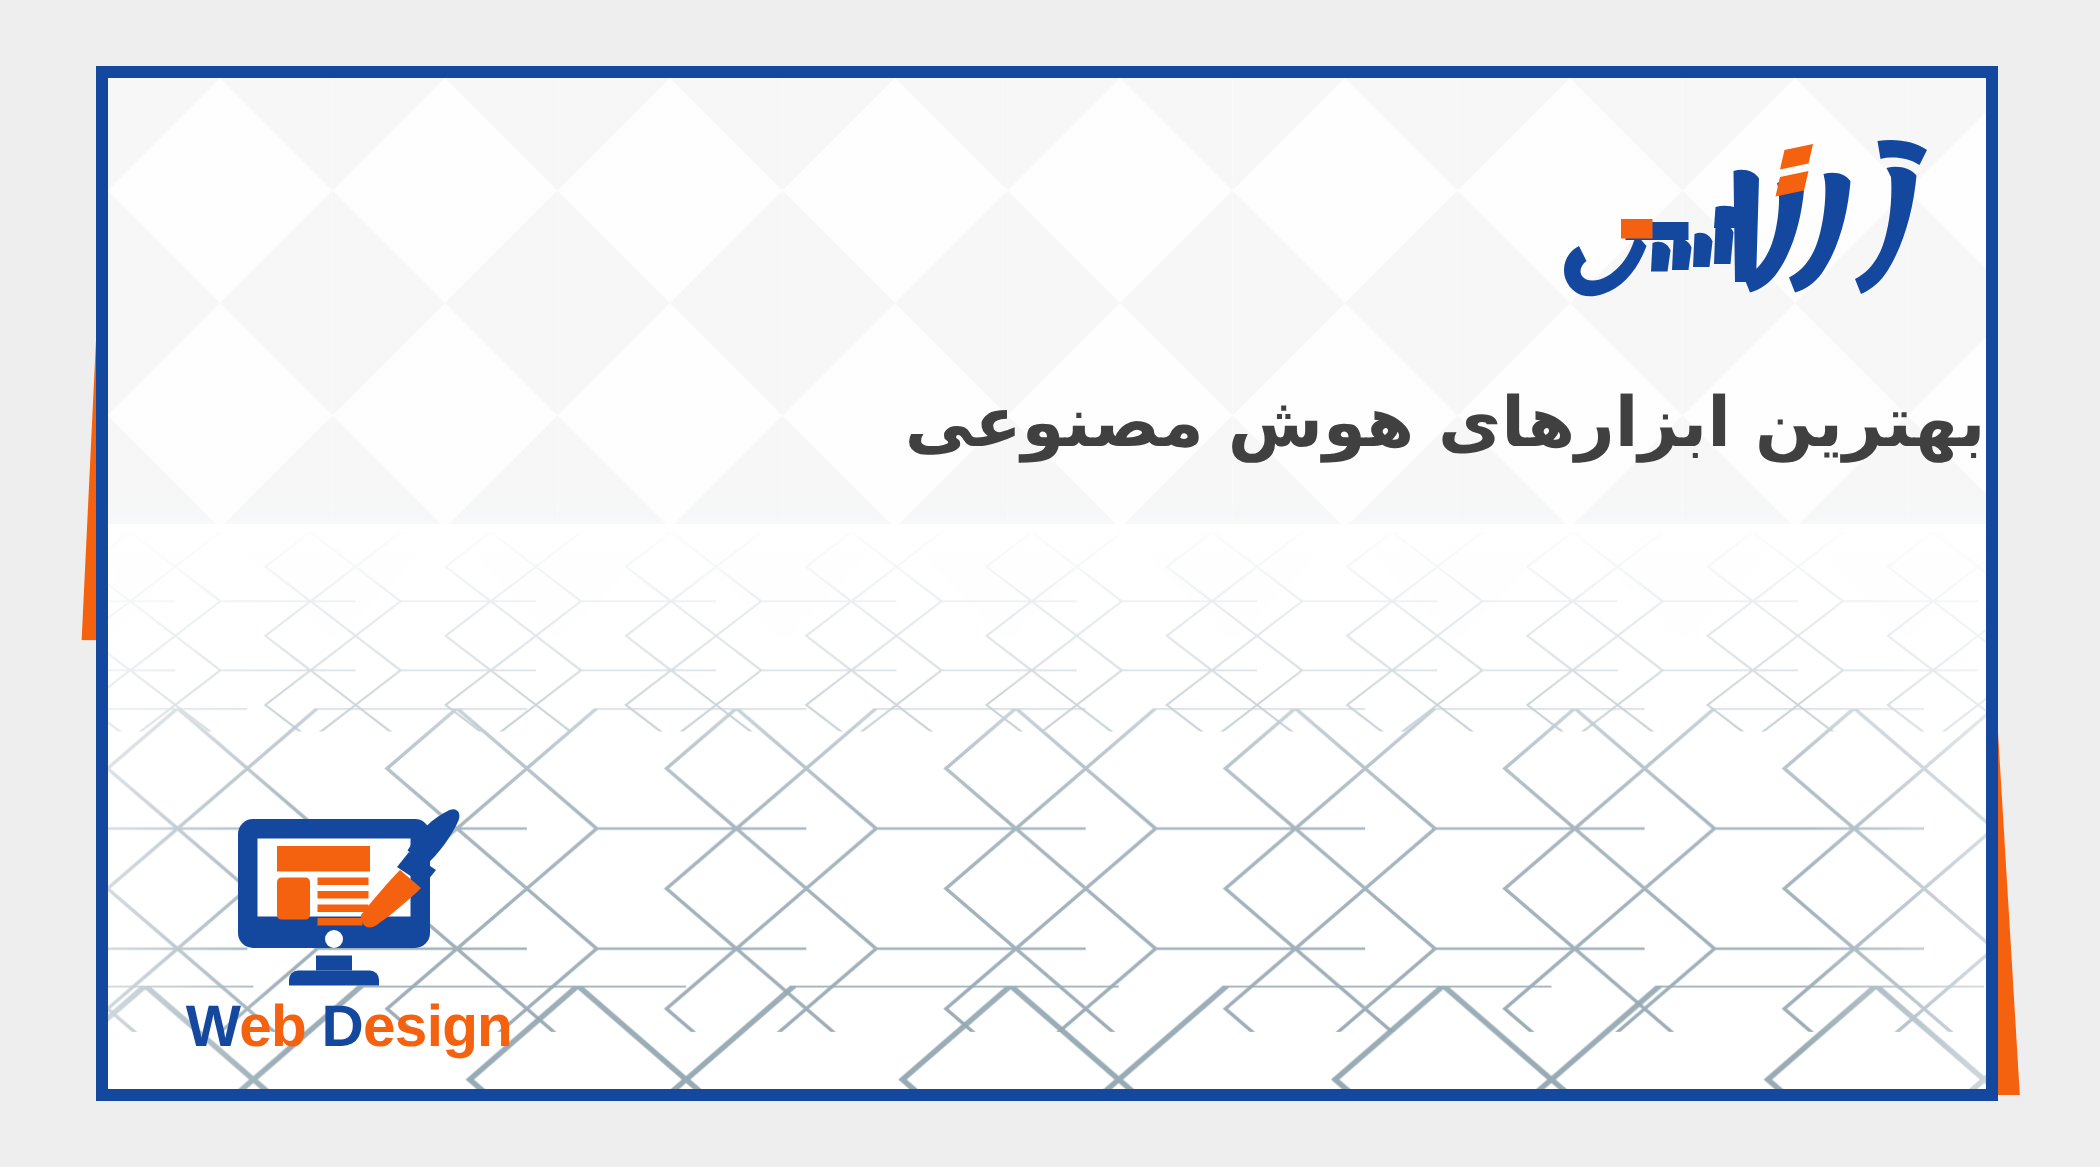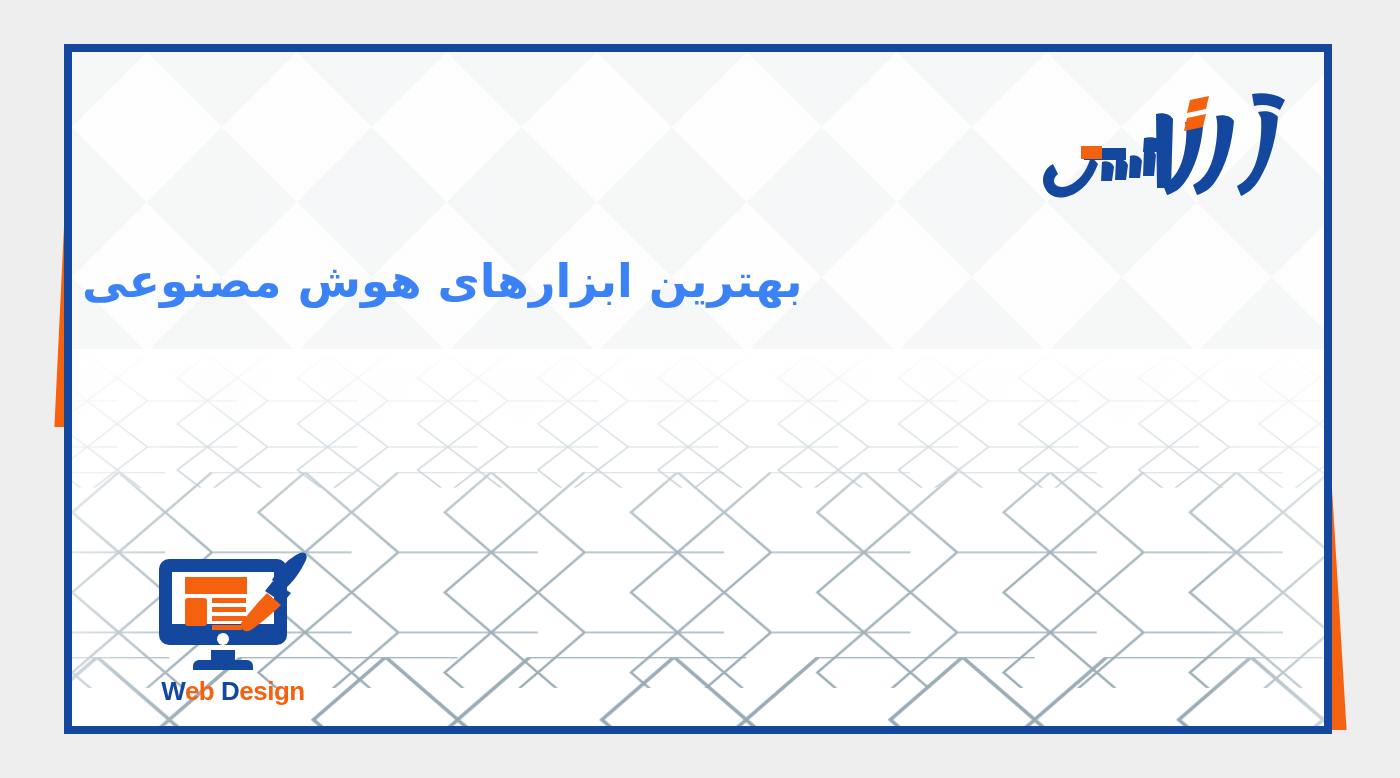--- a/index.html
+++ b/index.html
@@ -91,22 +91,22 @@
     width: 260px;
     height: 130px;
   }
 
   
   #headline {
     position: absolute;
     left: 0;
     right: 0;
     top: 205px;
-    text-align: left;
-    color: #3b82f6;
+    text-align: right;
+    color: #404040;
     direction: rtl;
     padding-left: 10px;
   }
   .headline-line {
     display: block;
     font-size: 46px;
     font-weight: bold;
     line-height: 1.05;
     letter-spacing: 0;
     white-space: nowrap;
@@ -118,21 +118,21 @@
     position: absolute;
     left: 46px;
     bottom: 22px;
     width: 230px;
     text-align: center;
     direction: ltr;
   }
   #monitor-icon { width: 156px; height: 125px; display: block; margin: 0 auto; }
   #web-design-label {
     font-family: "Liberation Sans", "DejaVu Sans", sans-serif;
-    font-size: 26px;
+    font-size: 39px;
     font-weight: bold;
     letter-spacing: -.5px;
     line-height: 1;
     margin-top: 2px;
     white-space: nowrap;
   }
   #web-design-label .blue   { color: #14489F; }
   #web-design-label .orange { color: #F4610F; }
 </style>
 </head>

